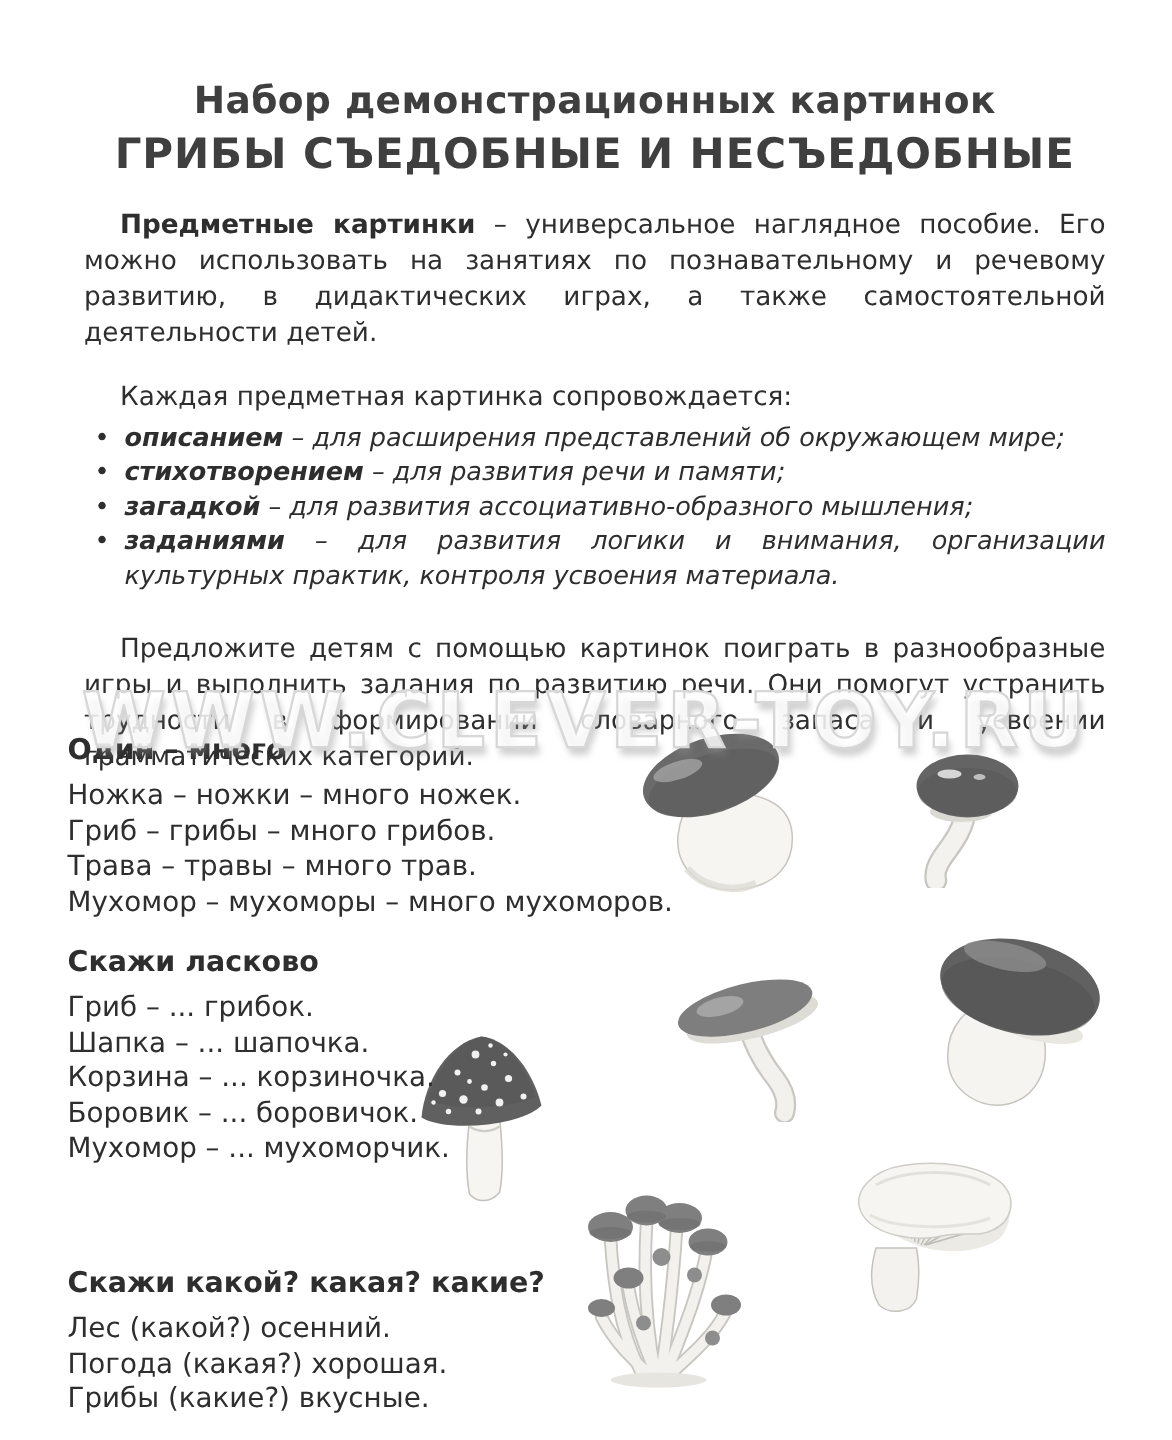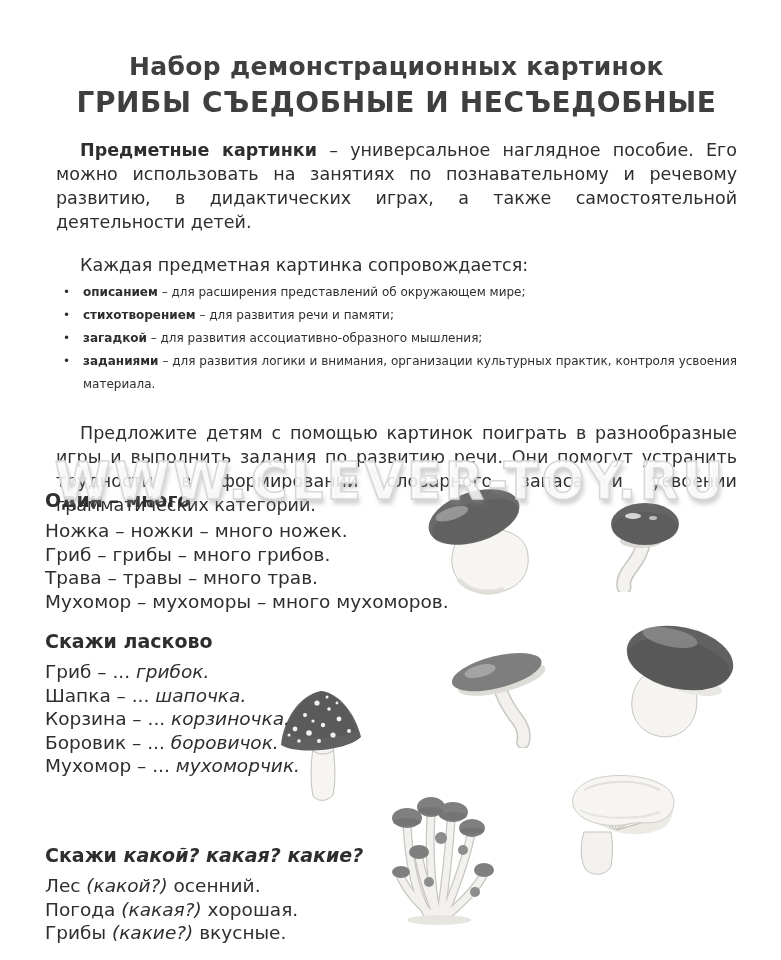--- a/index.html
+++ b/index.html
@@ -16,40 +16,40 @@
   .title-line2 { font-size:28px; line-height:38px; letter-spacing:0.6px; }
   .para { font-size:17.5px; line-height:24px; text-align:justify; margin:0; }
   .indent { text-indent:24px; }
   .mt-intro { margin-top:16px; }
   .mt-heading { margin-top:19px; }
   .mt-suggest { margin-top:25px; }
   .b { font-weight:bold; }
   .bullets { list-style:none; margin:4px 0 0 0; padding:0; }
   .bullets li {
     position:relative; padding-left:27px;
-    font-size:12px; line-height:23px; text-align:justify;
+    font-size:17px; line-height:23px; text-align:justify;font-style:italic;
   }
   .bullets li::before { content:"\2022"; position:absolute; left:7px; top:0; }
   .watermark {
     position:absolute; top:452px; left:0; width:100%;
     text-align:center; white-space:nowrap;
     font-size:51px; font-weight:bold; letter-spacing:3px;
     color:rgba(255,255,255,0.82);
     -webkit-text-stroke:1.5px #d7d7d7;
     text-shadow:2px 5px 4px rgba(140,140,140,0.40);
     z-index:4; pointer-events:none;
   }
   .sec { position:absolute; left:45px; z-index:2; }
   .sec-heading { font-weight:bold; font-size:19px; line-height:22px; margin:0 0 8px 0; }
   .sec-list div { font-size:18.5px; line-height:23.5px; }
   #sec-one-many { top:489px; }
   #sec-tender   { top:630px; }
   #sec-which    { top:844px; }
   .shroom { position:absolute; z-index:1; }
-  .it { font-style:italic; }
+  .it { }
 </style>
 </head>
 <body>
 
 <div class="page">
   <div class="content">
     <div class="title">
       <div class="title-line1">Набор демонстрационных картинок</div>
       <div class="title-line2">ГРИБЫ СЪЕДОБНЫЕ И НЕСЪЕДОБНЫЕ</div>
     </div>

